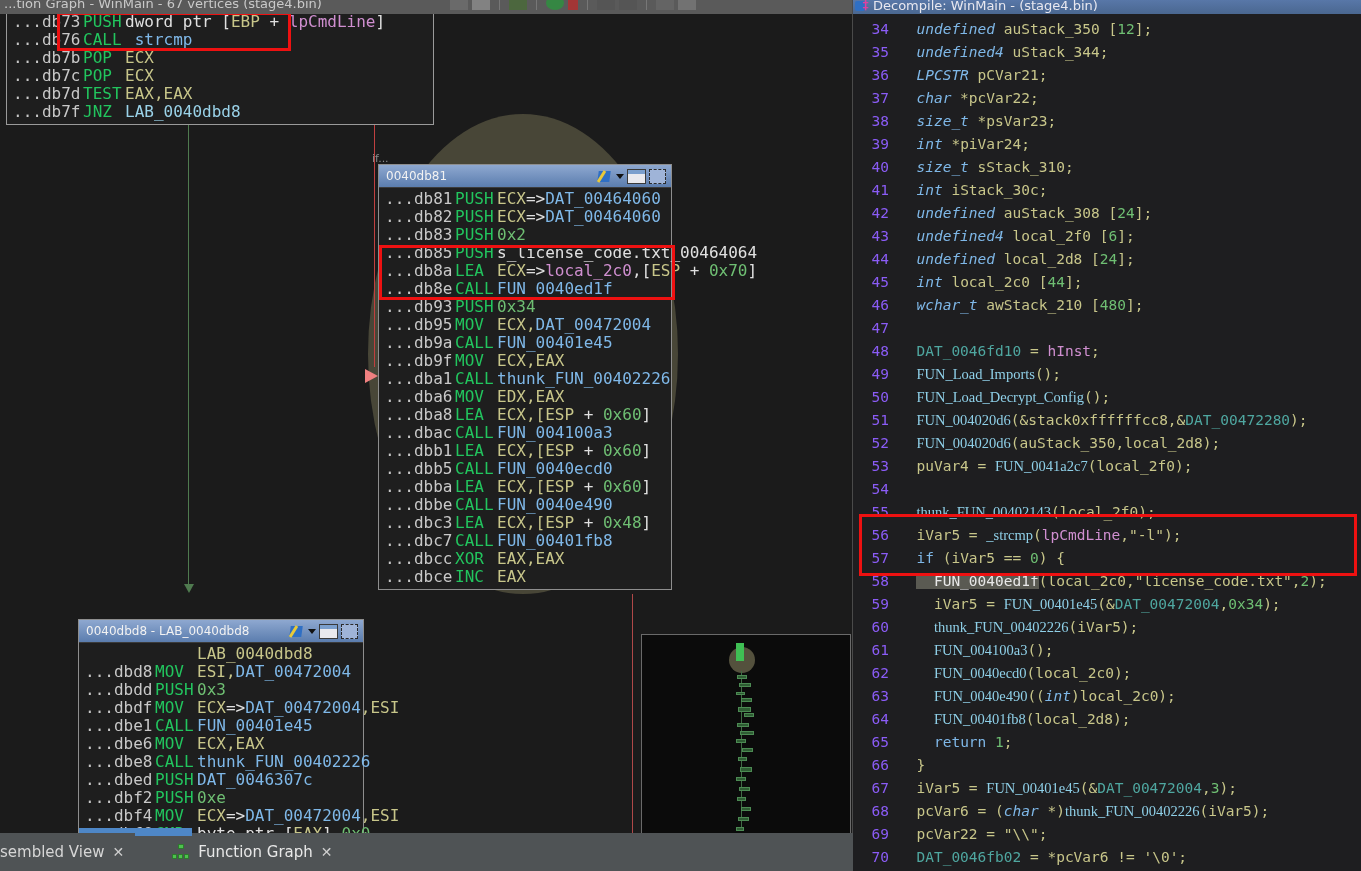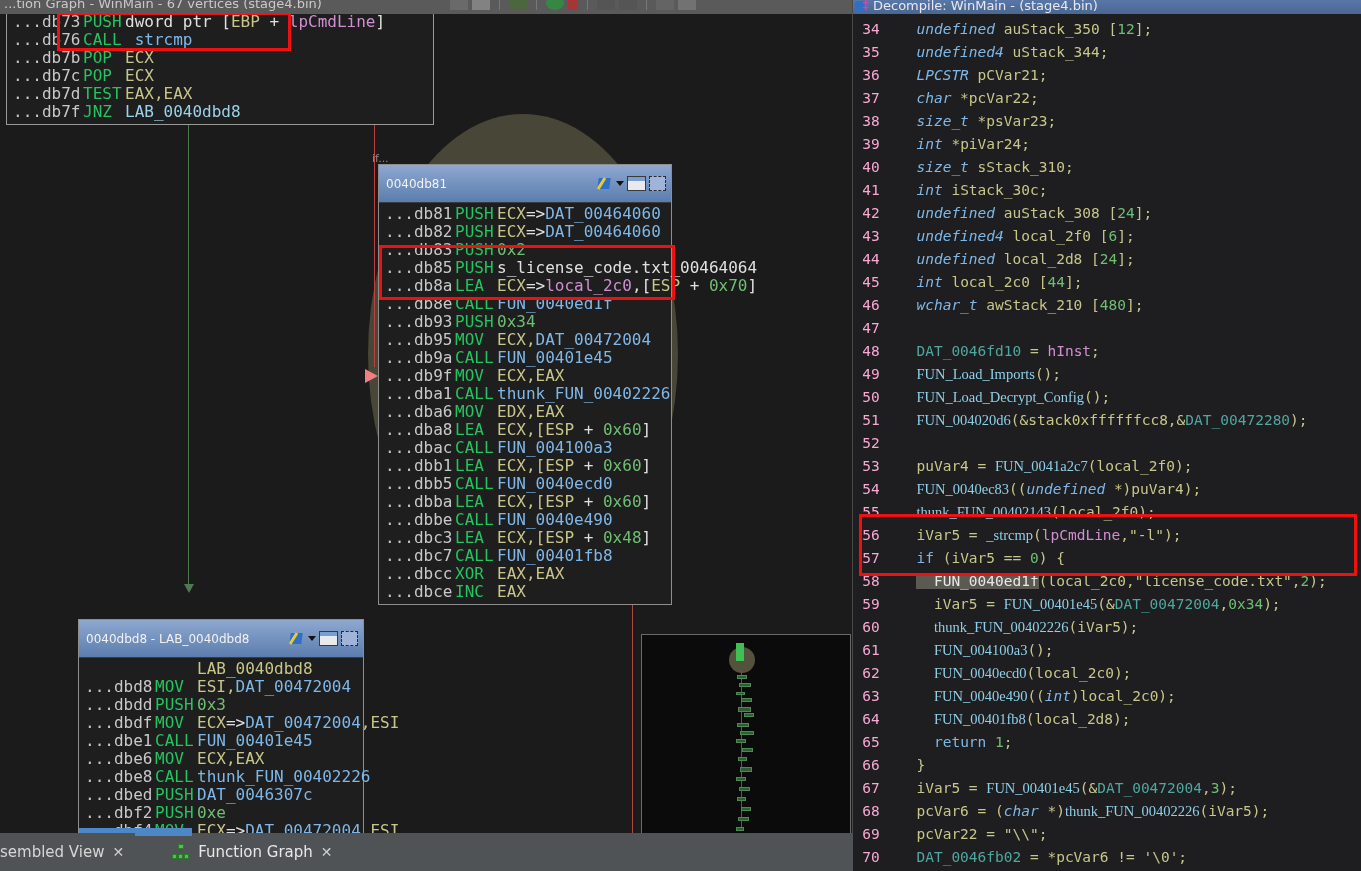--- a/index.html
+++ b/index.html
@@ -38,21 +38,21 @@
   }
   .halo {
     position: absolute; border-radius: 50%;
     background: #6e6a4f; opacity: .55;
   }
 
   
   .cblock { position: absolute; background: #1e1e1e; border: 1px solid #8e8e8e; }
   .cblock.noheader { border: 1px solid #9a9a9a; }
   .cb-head {
-    height: 38px; background: linear-gradient(#8ea8d0,#5b7dae);
+    height: 23px; background: linear-gradient(#8ea8d0,#5b7dae);
     display: flex; align-items: center; padding: 0 3px;
     border-bottom: 1px solid #3b3b3b;
   }
   .cb-title {
     flex: 1; font-family: "DejaVu Sans", sans-serif; font-size: 12px;
     color: #f2f2f2; padding-left: 4px; white-space: nowrap; overflow: hidden;
   }
   .cb-btns { display: flex; align-items: center; gap: 3px; padding-right: 2px; }
   .ic-pencil {
     width: 17px; height: 15px; position: relative; display: inline-block;
@@ -152,22 +152,22 @@
     content: "\2021"; position: absolute; left: 7px; top: -3px;
     color: #e040a0; font-size: 12px; font-weight: bold;
   }
   .dh-title {
     font-family: "DejaVu Sans", sans-serif; font-size: 13px; color: #e8e8f0;
     margin-left: 4px; margin-top: -4px; white-space: nowrap;
   }
   .code-area { position: relative; height: 857px; overflow: hidden; padding-top: 4px; }
   .cline { display: flex; height: 23px; line-height: 23px; white-space: pre; font-size: 14.5px; }
   .cline .gut {
-    width: 46px; flex: none; text-align: center; padding-right: 10px;
-    color: #f9a8d4; background: #1e1e20;
+    width: 46px; flex: none; text-align: right; padding-right: 10px;
+    color: #8b5cf6; background: #1e1e20;
   }
   .cline .src { color: #c8c68a; }
   .t-type { color: #7fb8e8; font-style: italic; }
   .t-fn   { color: #8fd0e8; font-family: Liberation Serif, serif; }
   .t-num  { color: #6fbf73; }
   .t-var  { color: #c8c68a; }
   .t-glob { color: #4fa7a0; }
   .t-param{ color: #d08fd0; }
   .t-kw   { color: #7fb8e8; }
   .hl-tok { background: #5a5a52; color: #e8e8e8; }
@@ -360,23 +360,23 @@
         <div class="cline"><span class="gut">42</span><span class="src">  <span class="t-type">undefined</span><span class="t-var"> auStack_308 [</span><span class="t-num">24</span><span class="t-var">];</span></span></div>
         <div class="cline"><span class="gut">43</span><span class="src">  <span class="t-type">undefined4</span><span class="t-var"> local_2f0 [</span><span class="t-num">6</span><span class="t-var">];</span></span></div>
         <div class="cline"><span class="gut">44</span><span class="src">  <span class="t-type">undefined</span><span class="t-var"> local_2d8 [</span><span class="t-num">24</span><span class="t-var">];</span></span></div>
         <div class="cline"><span class="gut">45</span><span class="src">  <span class="t-type">int</span><span class="t-var"> local_2c0 [</span><span class="t-num">44</span><span class="t-var">];</span></span></div>
         <div class="cline"><span class="gut">46</span><span class="src">  <span class="t-type">wchar_t</span><span class="t-var"> awStack_210 [</span><span class="t-num">480</span><span class="t-var">];</span></span></div>
         <div class="cline"><span class="gut">47</span><span class="src">  </span></div>
         <div class="cline"><span class="gut">48</span><span class="src">  <span class="t-glob">DAT_0046fd10</span><span class="t-var"> = </span><span class="t-param">hInst</span><span class="t-var">;</span></span></div>
         <div class="cline"><span class="gut">49</span><span class="src">  <span class="t-fn">FUN_Load_Imports</span><span class="t-var">();</span></span></div>
         <div class="cline"><span class="gut">50</span><span class="src">  <span class="t-fn">FUN_Load_Decrypt_Config</span><span class="t-var">();</span></span></div>
         <div class="cline"><span class="gut">51</span><span class="src">  <span class="t-fn">FUN_004020d6</span><span class="t-var">(&amp;stack0xffffffcc8,&amp;</span><span class="t-glob">DAT_00472280</span><span class="t-var">);</span></span></div>
-        <div class="cline"><span class="gut">52</span></div>
+        <div class="cline"><span class="gut">52</span><span class="src">  <span class="t-fn">FUN_004020d6</span><span class="t-var">(auStack_350,local_2d8);</span></span></div>
         <div class="cline"><span class="gut">53</span><span class="src">  <span class="t-var">puVar4 = </span><span class="t-fn">FUN_0041a2c7</span><span class="t-var">(local_2f0);</span></span></div>
-        <div class="cline"><span class="gut">54</span><span class="src">  <span class="t-fn">FUN_0040ec83</span><span class="t-var">((</span><span class="t-type">undefined</span><span class="t-var"> *)puVar4);</span></span></div>
+        <div class="cline"><span class="gut">54</span></div>
         <div class="cline"><span class="gut">55</span><span class="src">  <span class="t-fn">thunk_FUN_00402143</span><span class="t-var">(local_2f0);</span></span></div>
         <div class="cline"><span class="gut">56</span><span class="src">  <span class="t-var">iVar5 = </span><span class="t-fn">_strcmp</span><span class="t-var">(</span><span class="t-param">lpCmdLine</span><span class="t-var">,"-l");</span></span></div>
         <div class="cline"><span class="gut">57</span><span class="src">  <span class="t-kw">if</span><span class="t-var"> (iVar5 == </span><span class="t-num">0</span><span class="t-var">) {</span></span></div>
         <div class="cline"><span class="gut">58</span><span class="src">  <span class="hl-tok">  FUN_0040ed1f</span><span class="t-var">(local_2c0,"license_code.txt",</span><span class="t-num">2</span><span class="t-var">);</span></span></div>
         <div class="cline"><span class="gut">59</span><span class="src">  <span class="t-var">  iVar5 = </span><span class="t-fn">FUN_00401e45</span><span class="t-var">(&amp;</span><span class="t-glob">DAT_00472004</span><span class="t-var">,</span><span class="t-num">0x34</span><span class="t-var">);</span></span></div>
         <div class="cline"><span class="gut">60</span><span class="src">  <span class="t-var">  </span><span class="t-fn">thunk_FUN_00402226</span><span class="t-var">(iVar5);</span></span></div>
         <div class="cline"><span class="gut">61</span><span class="src">  <span class="t-var">  </span><span class="t-fn">FUN_004100a3</span><span class="t-var">();</span></span></div>
         <div class="cline"><span class="gut">62</span><span class="src">  <span class="t-var">  </span><span class="t-fn">FUN_0040ecd0</span><span class="t-var">(local_2c0);</span></span></div>
         <div class="cline"><span class="gut">63</span><span class="src">  <span class="t-var">  </span><span class="t-fn">FUN_0040e490</span><span class="t-var">((</span><span class="t-type">int</span><span class="t-var">)local_2c0);</span></span></div>
         <div class="cline"><span class="gut">64</span><span class="src">  <span class="t-var">  </span><span class="t-fn">FUN_00401fb8</span><span class="t-var">(local_2d8);</span></span></div>

